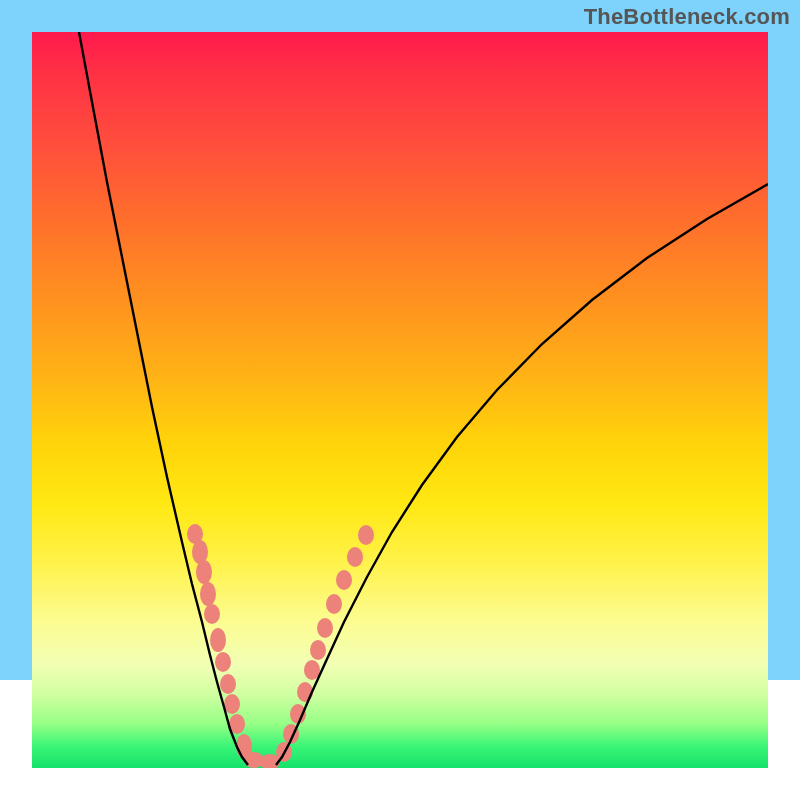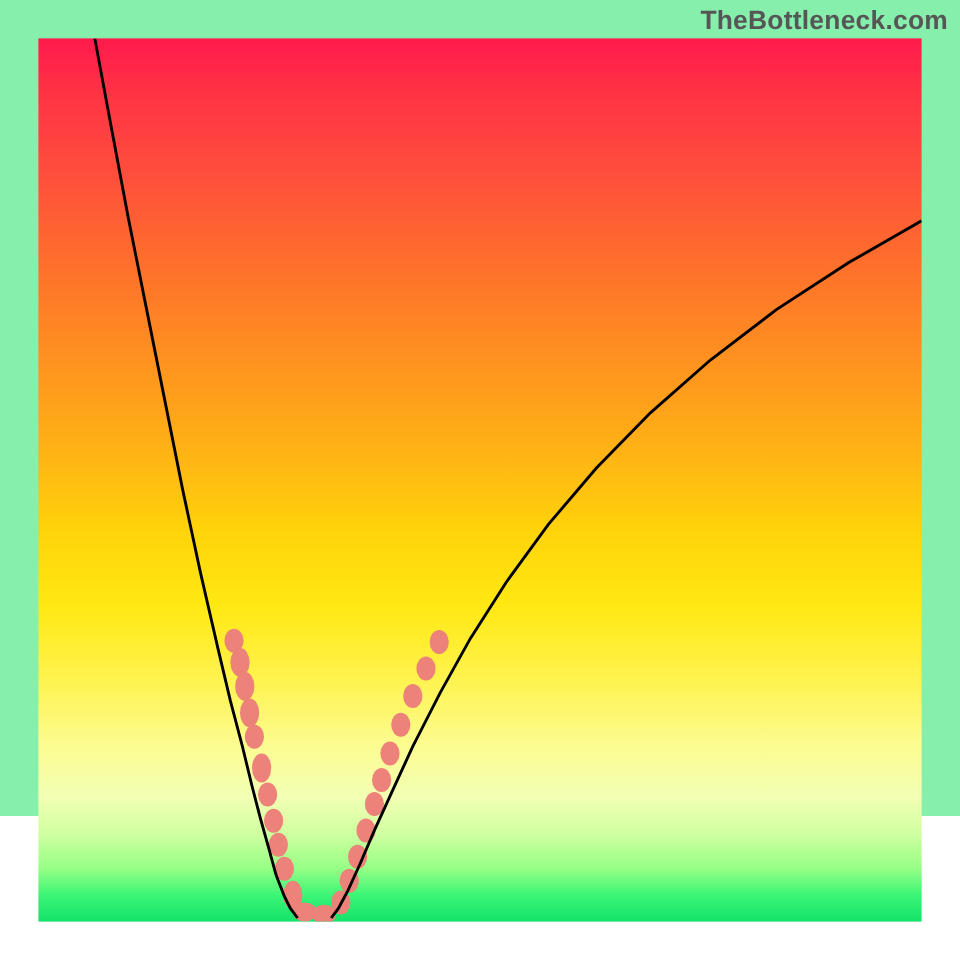--- a/index.html
+++ b/index.html
@@ -5,21 +5,21 @@
   html, body {
     margin: 0;
     padding: 0;
     width: 800px;
     height: 800px;
     overflow: hidden;
   }
   .frame {
     width: 800px;
     height: 680px;
-    background: #86efac;
+    background: #7dd3fc;
     position: relative;
   }
   .plot {
     position: absolute;
     left: 32px;
     top: 32px;
     width: 736px;
     height: 736px;
     background: linear-gradient(to bottom,
       #ff1a4d 0%,

